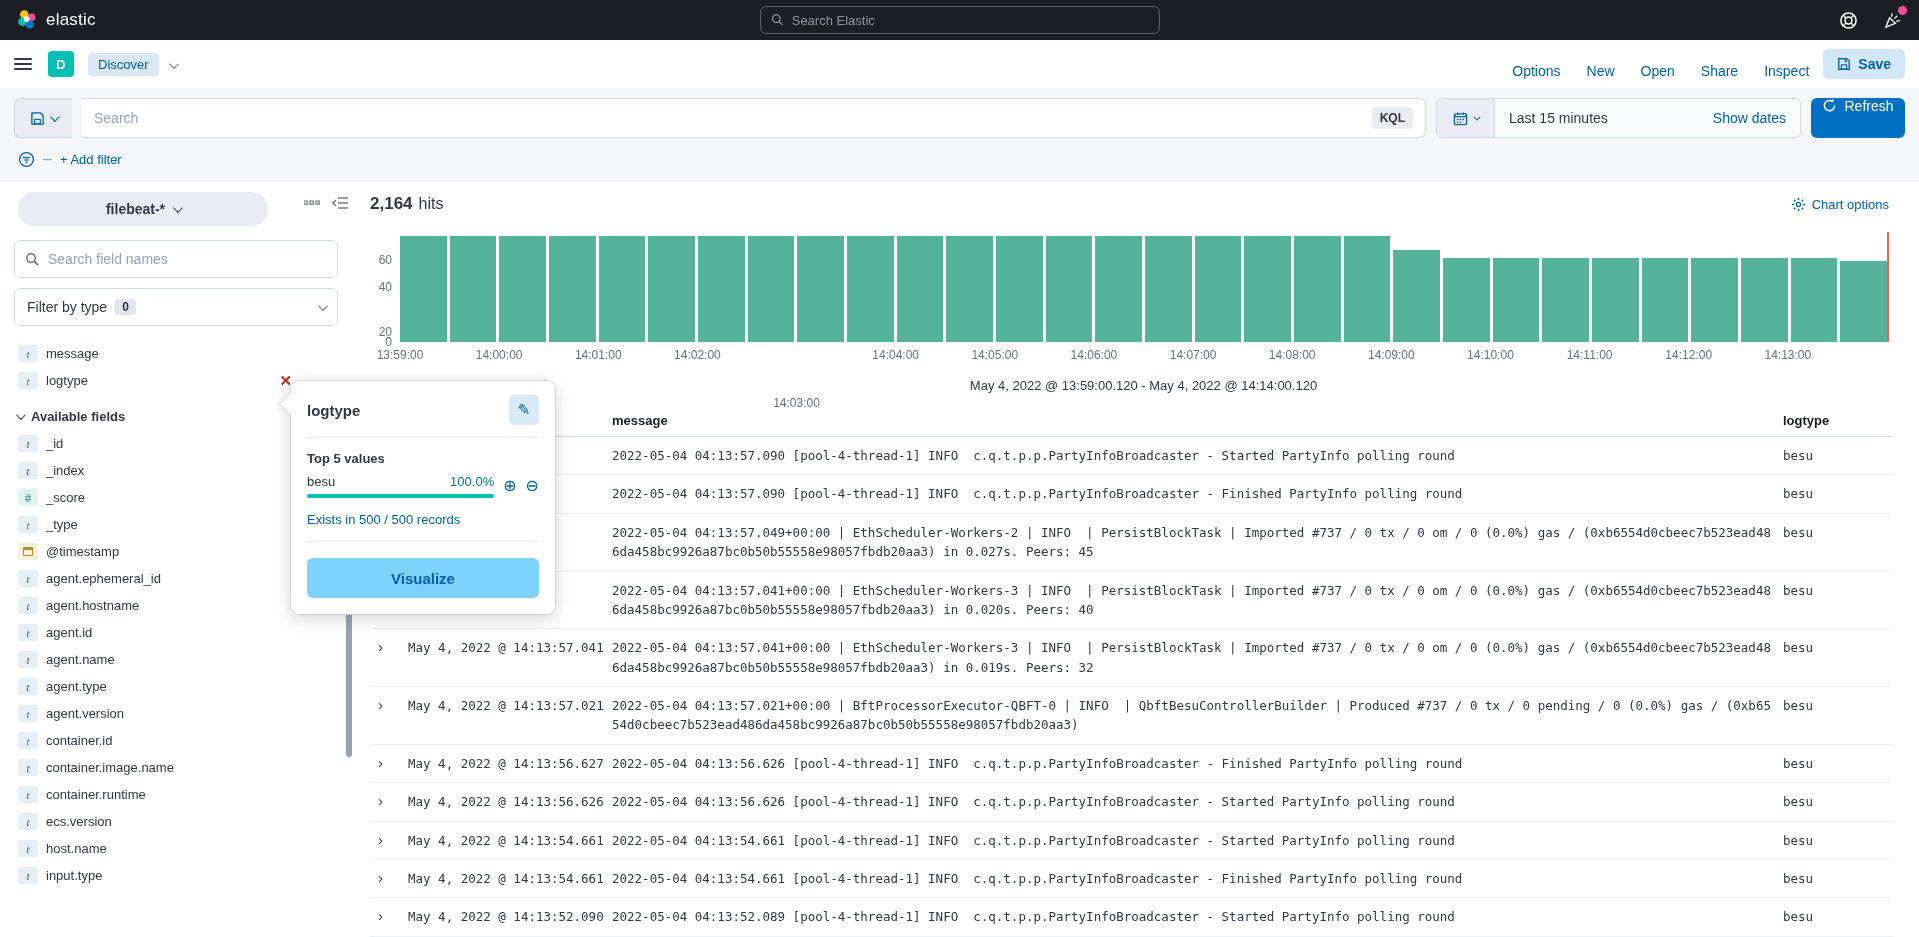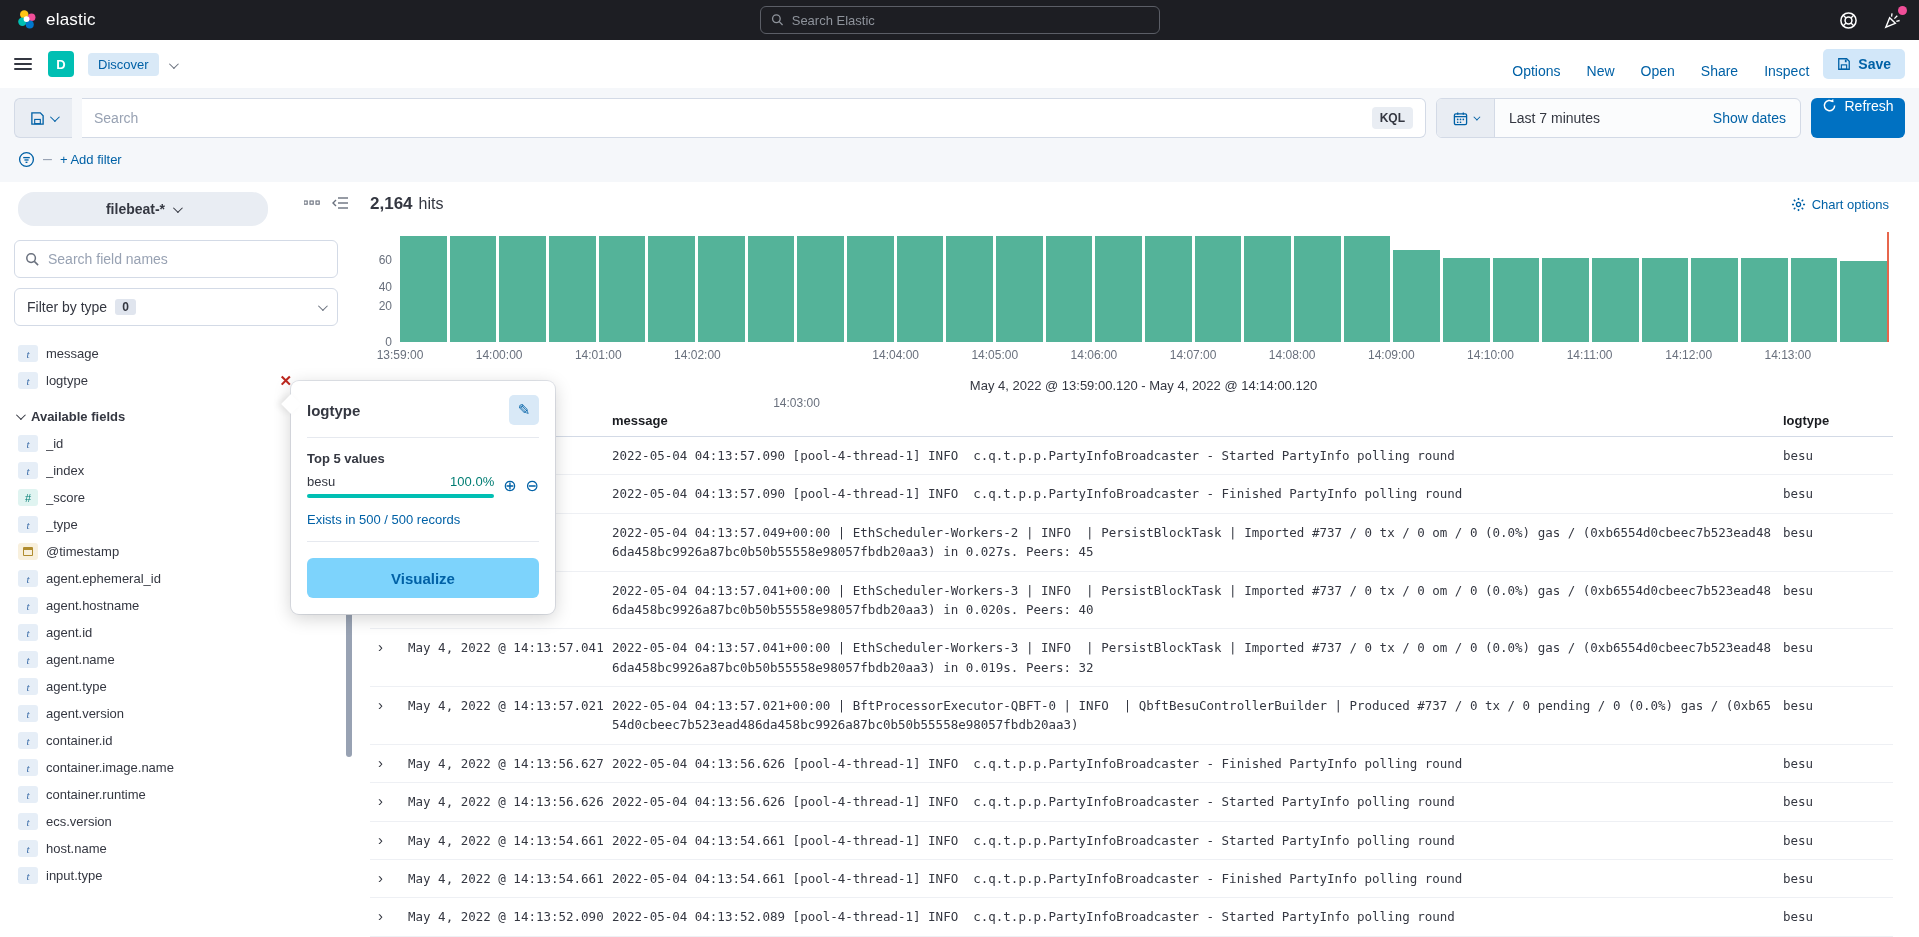--- a/index.html
+++ b/index.html
@@ -224,21 +224,21 @@
             <line x1="5" y1="1.5" x2="5" y2="4" stroke="#0061a6" stroke-width="1.4"></line>
             <line x1="11" y1="1.5" x2="11" y2="4" stroke="#0061a6" stroke-width="1.4"></line>
             <circle cx="5" cy="9" r=".9" fill="#0061a6"></circle>
               <circle cx="8" cy="9" r=".9" fill="#0061a6"></circle>
               <circle cx="11" cy="9" r=".9" fill="#0061a6"></circle>
             <circle cx="5" cy="12" r=".9" fill="#0061a6"></circle>
               <circle cx="8" cy="12" r=".9" fill="#0061a6"></circle>
           </svg>
           <span class="chev chev-sm" style="border-color:#0061a6;"></span>
         </div>
-        <span class="dp-value">Last 7 minutes</span>
+        <span class="dp-value">Last 15 minutes</span>
         <span class="show-dates">Show dates</span>
       </div>
       <button class="refresh-btn">
         <svg width="15" height="15" viewBox="0 0 16 16">
           <path d="M13.5 8 a5.5 5.5 0 1 1 -1.8 -4" fill="none" stroke="#fff" stroke-width="1.6"></path>
           <path d="M12 1 L12.2 4.6 L8.8 3.4 Z" fill="#fff"></path>
         </svg>
         <span>Refresh</span>
       </button>
     </div>
@@ -415,21 +415,21 @@
                 <line x1="11.4" y1="4.6" x2="13" y2="3"></line>
             </g>
           </svg>
           <span>Chart options</span>
         </span>
       </div>
 
       <div class="chart-wrap">
         <div class="yticks" id="yticks">
             <span class="ytick" style="bottom: 0px;">0</span>
-            <span class="ytick" style="bottom: 36px; margin-top: 48px;">20</span>
+            <span class="ytick" style="bottom: 10px; margin-top: 48px;">20</span>
             <span class="ytick" style="bottom: 55px;">40</span>
             <span class="ytick" style="bottom: 82.5px;">60</span>
           </div>
         <div class="plot" id="plot">
           <div class="bar" style="height: 106px; background: rgb(84, 179, 153);"></div>
             <div class="bar" style="height: 106px; background: rgb(84, 179, 153);"></div>
             <div class="bar" style="height: 106px; background: rgb(84, 179, 153);"></div>
             <div class="bar" style="height: 106px; background: rgb(84, 179, 153);"></div>
             <div class="bar" style="height: 106px; background: rgb(84, 179, 153);"></div>
             <div class="bar" style="height: 106px; background: rgb(84, 179, 153);"></div>

